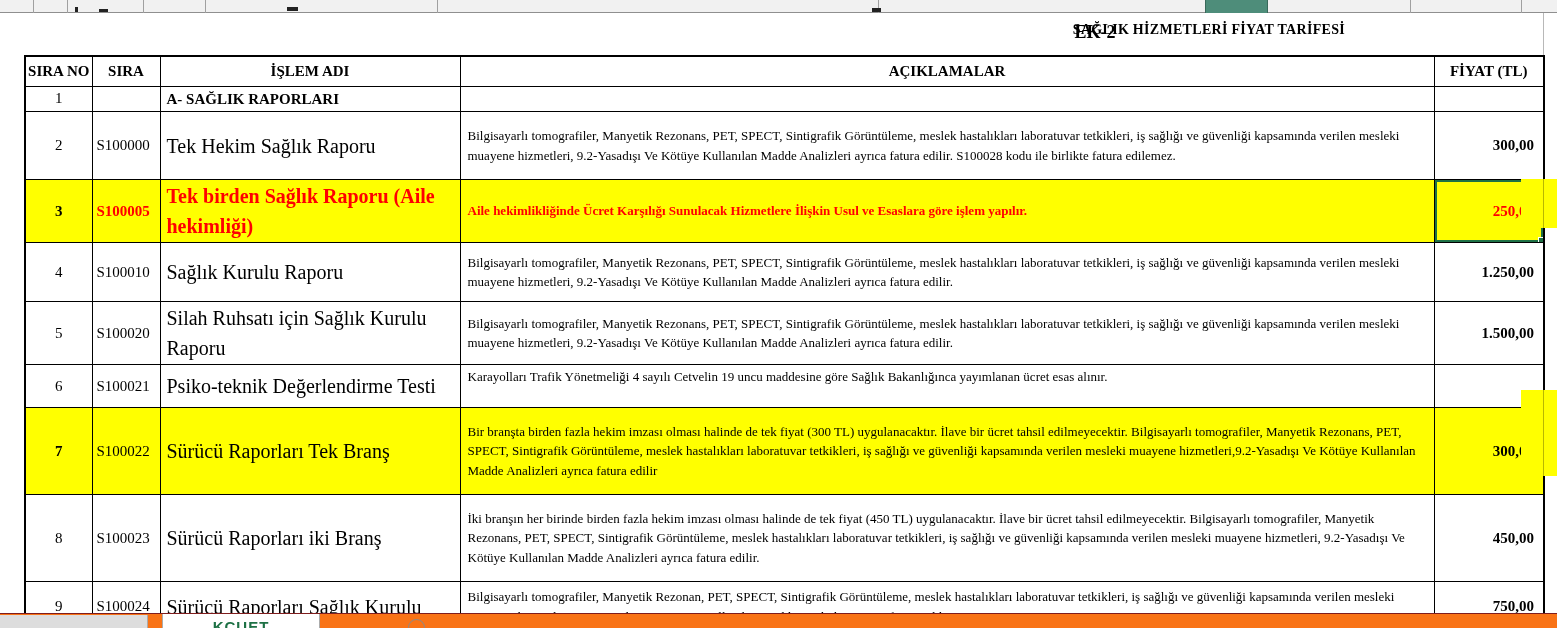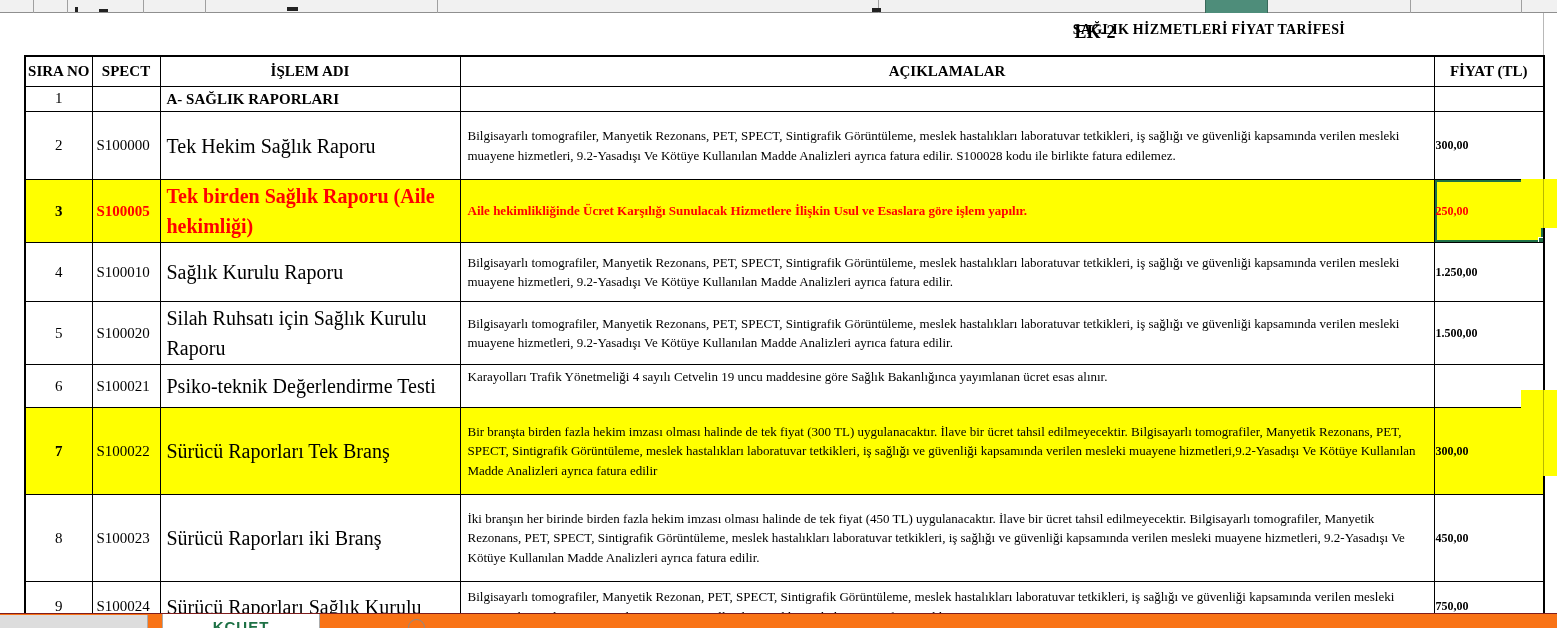--- a/index.html
+++ b/index.html
@@ -32,21 +32,21 @@
   th { font-size:15px; font-weight:bold; text-align:center; background:#fff; }
   tr.hdr   { height:30px; }
   tr.r1 { height:25px; } tr.r2 { height:68px; } tr.r3 { height:50px; }
   tr.r4 { height:59px; } tr.r5 { height:58px; } tr.r6 { height:43px; }
   tr.r7 { height:87px; } tr.r8 { height:87px; } tr.r9 { height:51px; }
 
   td.no    { text-align:center; font-size:15px; }
   td.code  { font-size:15px; padding-left:4px; }
   td.name  { font-size:20px; padding-left:6px; line-height:1.5; }
   td.desc  { font-size:13px; padding:2px 7px; line-height:1.5; }
-  td.price { font-size:12px; font-weight:bold; padding-right:9px; }
+  td.price { font-size:15px; font-weight:bold; text-align:right; padding-right:9px; }
 
   tr.section td.name { font-weight:bold; font-size:15px; }
 
   tr.hl td { background:#ffff00; }
   tr.redrow td.no { font-weight:bold; }
   tr.redrow td.code, tr.redrow td.name, tr.redrow td.desc, tr.redrow td.price
     { color:#ff0000; font-weight:bold; }
   tr.hl7 td.no { font-weight:bold; }
 
   
@@ -107,21 +107,21 @@
   <colgroup>
     <col style="width:67px">
       <col style="width:68px">
       <col style="width:300px">
     <col style="width:974px">
       <col style="width:110px">
   </colgroup>
   <tbody>
       <tr class="hdr">
     <th>SIRA NO</th>
-    <th>SPECT</th>
+    <th>SIRA</th>
     <th>İŞLEM ADI</th>
     <th>AÇIKLAMALAR</th>
     <th>FİYAT (TL)</th>
   </tr>
 
   <tr class="r1 section">
     <td class="no">1</td>
     <td class="code"></td>
     <td class="name">A- SAĞLIK RAPORLARI</td>
     <td class="desc"></td>

